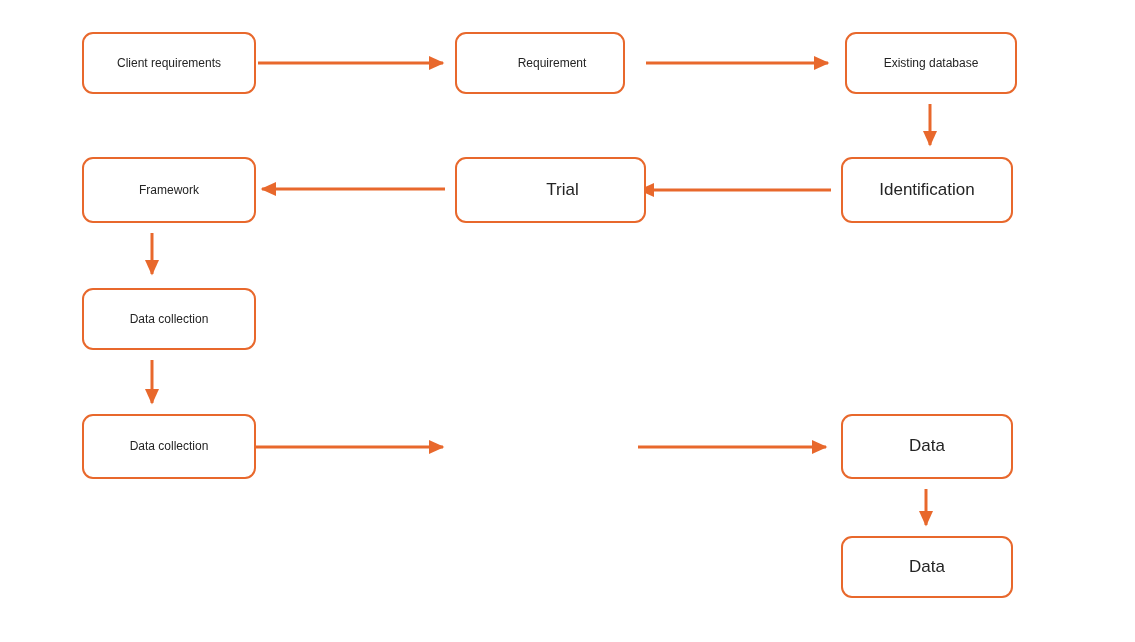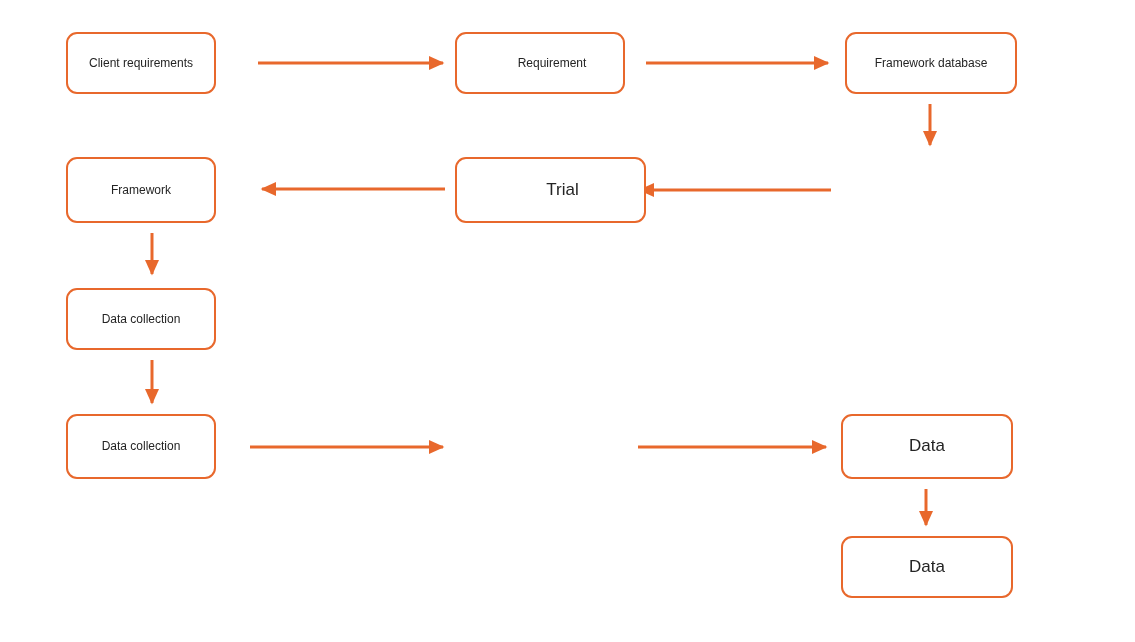--- a/index.html
+++ b/index.html
@@ -29,21 +29,21 @@
     background: var(--bg);
     color: var(--text);
     text-align: center;
     cursor: default;
   }
   .node .label { line-height: 1.2; }
   .font-sm { font-size: 12px; }
   .font-lg { font-size: 17px; }
 
   
-  .c1 { left: 66px;  width: 150px; }
+  .c1 { left: 82px;  width: 174px; }
   .c2 { left: 455px; width: 170px; padding-left: 24px; }
   .c3 { left: 841px; width: 172px; }
   
   .r1 { top: 32px;  height: 62px; }
   .r2 { top: 157px; height: 66px; text-align: center; }
   .r3 { top: 288px; height: 62px; }
   .r4 { top: 414px; height: 65px; }
   .r5 { top: 536px; height: 62px; }
 
   .edge { stroke: var(--accent); stroke-width: 3; fill: none; }
@@ -72,23 +72,26 @@
     <line class="edge" x1="926" y1="489" x2="926" y2="525" marker-end="url(#ah)"></line>
   </svg>
 
   <div class="node c1 r1 font-sm">
     <span class="label">Client requirements</span>
   </div>
   <div class="node c2 r1 font-sm">
     <span class="label">Requirement</span>
   </div>
   <div class="node c3 r1 font-sm" style="left:845px;">
-    <span class="label">Framework database</span>
+    <span class="label">Existing database</span>
   </div>
 
+  <div class="node c3 r2 font-lg">
+    <span class="label">Identification</span>
+  </div>
   <div class="node c2 r2 font-lg" style="width:191px;">
     <span class="label">Trial</span>
   </div>
   <div class="node c1 r2 font-sm">
     <span class="label">Framework</span>
   </div>
 
   <div class="node c1 r3 font-sm">
     <span class="label">Data collection</span>
   </div>

